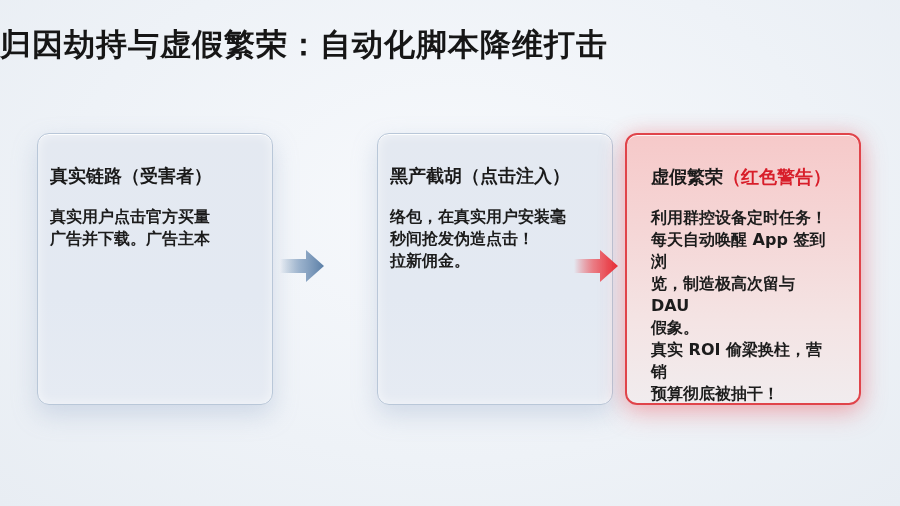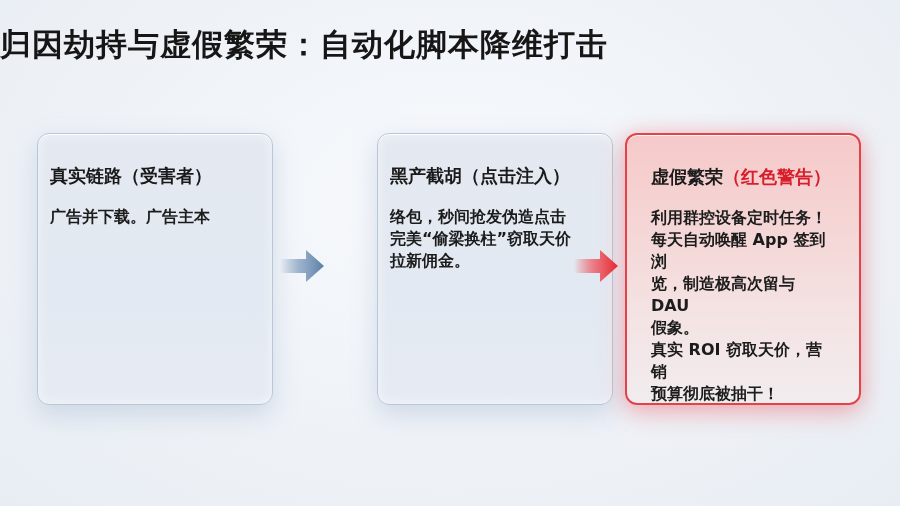--- a/index.html
+++ b/index.html
@@ -67,42 +67,43 @@
 </head>
 <body>
 
 <h1 class="title">归因劫持与虚假繁荣：自动化脚本降维打击</h1>
 
 <div class="card blue" id="card-1">
   <div class="card-title">
     <span>真实链路</span><span>（受害者）</span>
   </div>
   <div class="card-body">
+    <p>真实用户点击官方买量</p>
     <p>广告并下载。广告主本</p>
   </div>
 </div>
 
 <svg class="arrow" id="arrow-1" viewBox="0 0 46 36">
   <defs>
     <linearGradient id="gblue" x1="0" y1="0" x2="1" y2="0">
       <stop offset="0" stop-color="#5f82a8" stop-opacity="0"></stop>
       <stop offset="0.45" stop-color="#7d9bbd" stop-opacity="0.75"></stop>
       <stop offset="1" stop-color="#5a7ea6" stop-opacity="1"></stop>
     </linearGradient>
   </defs>
   <path d="M0 11 H26 V2 L44 18 L26 34 V25 H0 Z" fill="url(#gblue)"></path>
 </svg>
 
 <div class="card blue" id="card-2">
   <div class="card-title">
     <span>黑产截胡</span><span>（点击注入）</span>
   </div>
   <div class="card-body">
-    <p>络包，秒间抢发伪造点击</p>
-    <p>完美“偷梁换柱”窃取天价</p>
+    <p>络包，在真实用户安装毫</p>
+    <p>秒间抢发伪造点击！</p>
     <p>拉新佣金。</p>
   </div>
 </div>
 
 <svg class="arrow" id="arrow-2" viewBox="0 0 46 36">
   <defs>
     <linearGradient id="gred" x1="0" y1="0" x2="1" y2="0">
       <stop offset="0" stop-color="#e8262f" stop-opacity="0"></stop>
       <stop offset="0.45" stop-color="#ee4a52" stop-opacity="0.7"></stop>
       <stop offset="1" stop-color="#e8262f" stop-opacity="1"></stop>
@@ -113,16 +114,16 @@
 
 <div class="card red" id="card-3">
   <div class="card-title">
     <span>虚假繁荣</span><span class="hl">（红色警告）</span>
   </div>
   <div class="card-body">
     <p>利用群控设备定时任务！</p>
     <p>每天自动唤醒 App 签到浏</p>
     <p>览，制造极高次留与 DAU</p>
     <p>假象。</p>
-    <p>真实 ROI 窃取天价，营销</p>
+    <p>真实 ROI 偷梁换柱，营销</p>
     <p>预算彻底被抽干！</p>
   </div>
 </div>
 
 </body></html>

